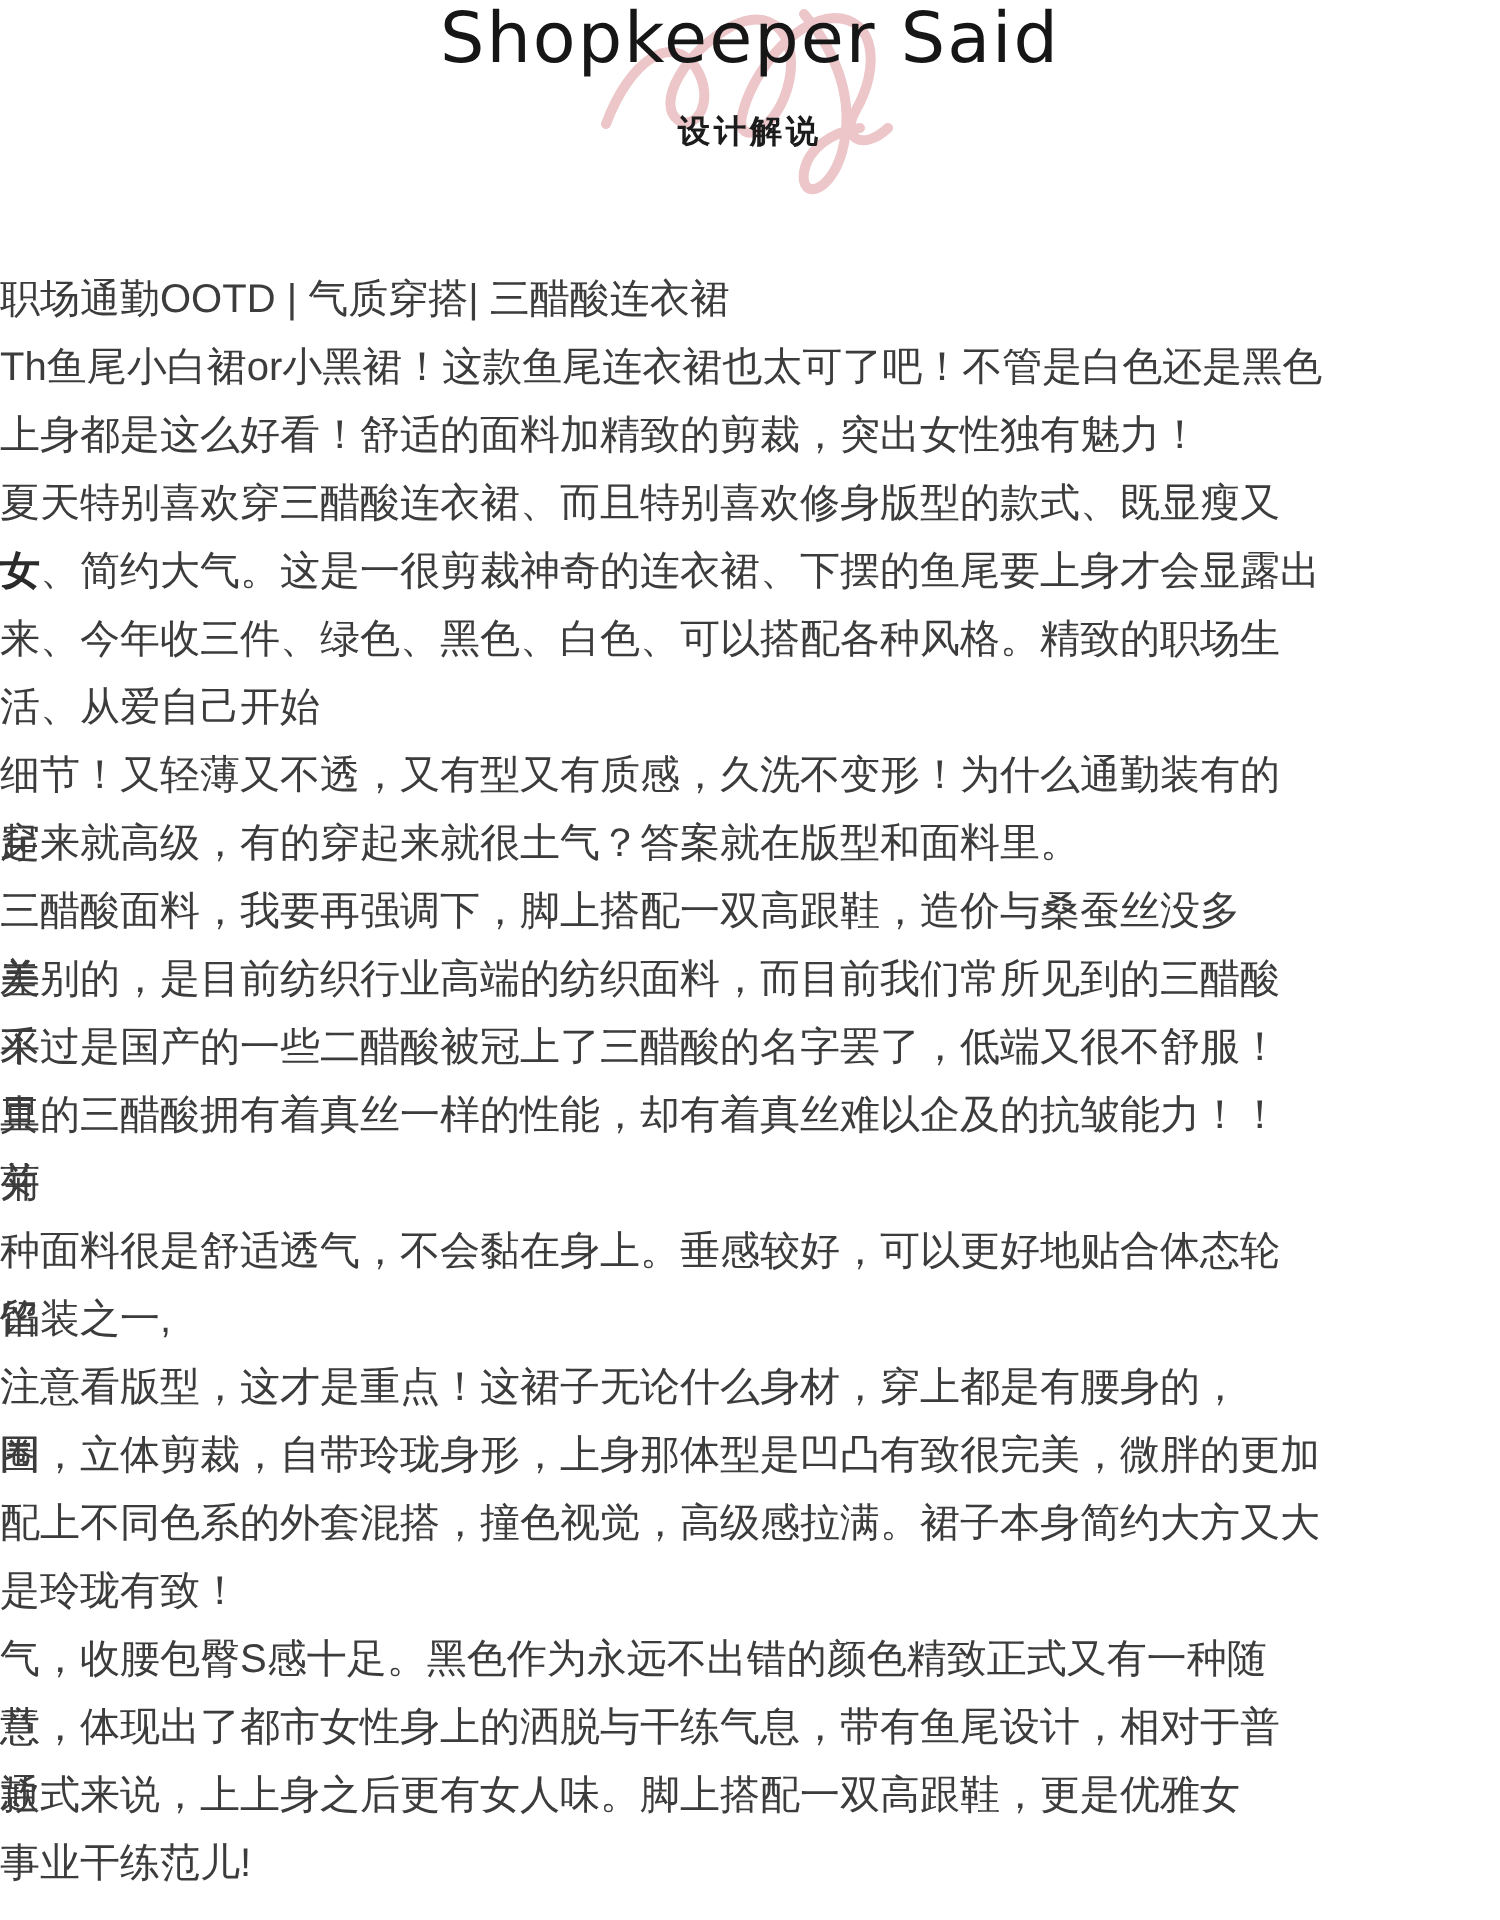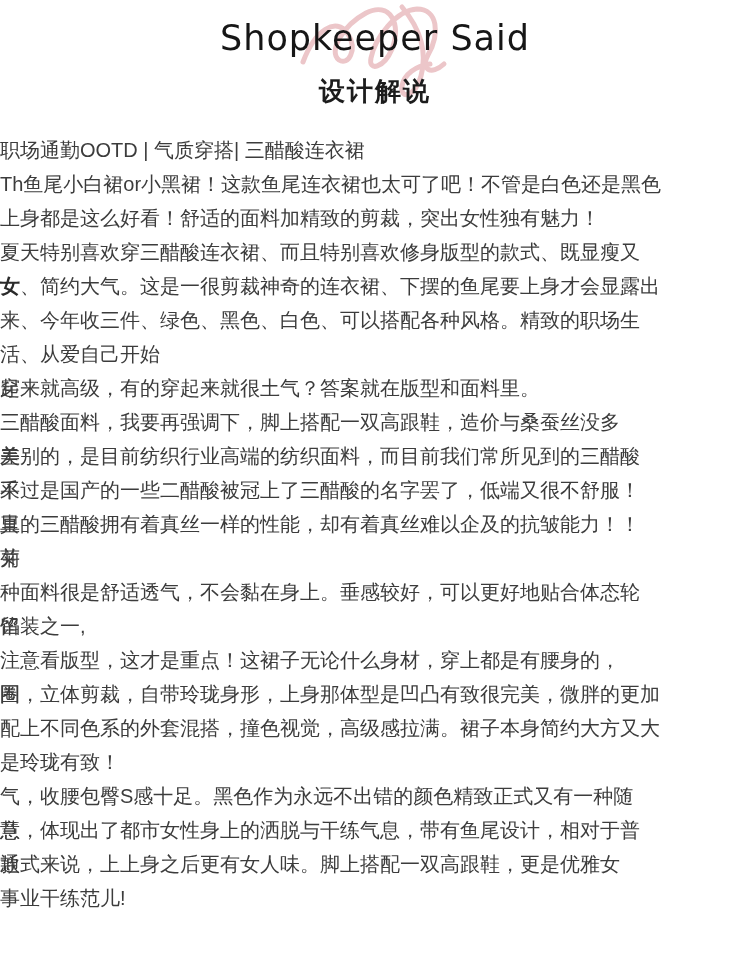--- a/index.html
+++ b/index.html
@@ -4,27 +4,27 @@
 <style>
   html,body{margin:0;padding:0;}
   body{
     width:750px;height:960px;overflow:hidden;background:#ffffff;
     font-family:"Liberation Sans","DejaVu Sans",sans-serif;
     color:#3c3c3c;position:relative;
   }
   .header{position:relative;height:118px;text-align:center;}
   .squiggle{position:absolute;top:0;left:0;width:750px;height:112px;z-index:0;}
   .title{
-    position:relative;z-index:1;margin:0;padding-top:18px;
+    position:relative;z-index:1;margin:0;
     font-size:35px;font-weight:500;color:#161616;letter-spacing:1px;
     font-family:"DejaVu Sans","Liberation Sans",sans-serif;
   }
   .subtitle{
     position:relative;z-index:1;margin:16px 0 0 0;
-    font-size:26px;font-weight:700;color:#1c1c1c;letter-spacing:2px;
+    font-size:16px;font-weight:700;color:#1c1c1c;letter-spacing:2px;
   }
   .content{position:absolute;top:133px;left:0;width:750px;}
   .line{
     height:34px;line-height:34px;text-align:left;
     font-size:20px;white-space:nowrap;font-weight:400;color:#3c3c3c;
   }
   
   .ov{position:relative;display:inline-block;width:20px;height:34px;vertical-align:top;}
   .ov span{position:absolute;left:0;top:0;width:20px;line-height:34px;}
   .lead-bold{font-weight:700;color:#2a2a2a;}
@@ -42,20 +42,21 @@
 </div>
 
 <div class="content">
     <div class="line"><span>职场通勤OOTD | 气质穿搭| 三醋酸连衣裙</span></div>
     <div class="line"><span>Th鱼尾小白裙or小黑裙！这款鱼尾连衣裙也太可了吧！不管是白色还是黑色</span></div>
     <div class="line"><span>上身都是这么好看！舒适的面料加精致的剪裁，突出女性独有魅力！</span></div>
     <div class="line"><span>夏天特别喜欢穿三醋酸连衣裙、而且特别喜欢修身版型的款式、既显瘦又</span></div>
     <div class="line"><span class="lead-bold">女</span><span>、简约大气。这是一很剪裁神奇的连衣裙、下摆的鱼尾要上身才会显露出</span></div>
     <div class="line"><span>来、今年收三件、绿色、黑色、白色、可以搭配各种风格。精致的职场生</span></div>
     <div class="line"><span>活、从爱自己开始</span></div>
+    <div class="line"><span>细节！又轻薄又不透，又有型又有质感，久洗不变形！为什么通勤装有的</span></div>
     <div class="line"><span class="ov"><span>穿</span><span>起</span></span><span>来就高级，有的穿起来就很土气？答案就在版型和面料里。</span></div>
     <div class="line"><span>三醋酸面料，我要再强调下，脚上搭配一双高跟鞋，造价与桑蚕丝没多</span></div>
     <div class="line"><span class="ov"><span>差</span><span>美</span></span><span>别的，是目前纺织行业高端的纺织面料，而目前我们常所见到的三醋酸</span></div>
     <div class="line"><span class="ov"><span>不</span><span>采</span></span><span>过是国产的一些二醋酸被冠上了三醋酸的名字罢了，低端又很不舒服！</span></div>
     <div class="line"><span class="ov"><span>真</span><span>里</span></span><span>的三醋酸拥有着真丝一样的性能，却有着真丝难以企及的抗皱能力！！</span></div>
     <div class="line"><span class="ov"><span>并</span><span>菊</span></span></div>
     <div class="line"><span>种面料很是舒适透气，不会黏在身上。垂感较好，可以更好地贴合体态轮</span></div>
     <div class="line"><span class="ov"><span>馅</span><span>留</span></span><span>装之一,</span></div>
     <div class="line"><span>注意看版型，这才是重点！这裙子无论什么身材，穿上都是有腰身的，</span></div>
     <div class="line"><span class="ov"><span>圈</span><span>围</span></span><span>，立体剪裁，自带玲珑身形，上身那体型是凹凸有致很完美，微胖的更加</span></div>

